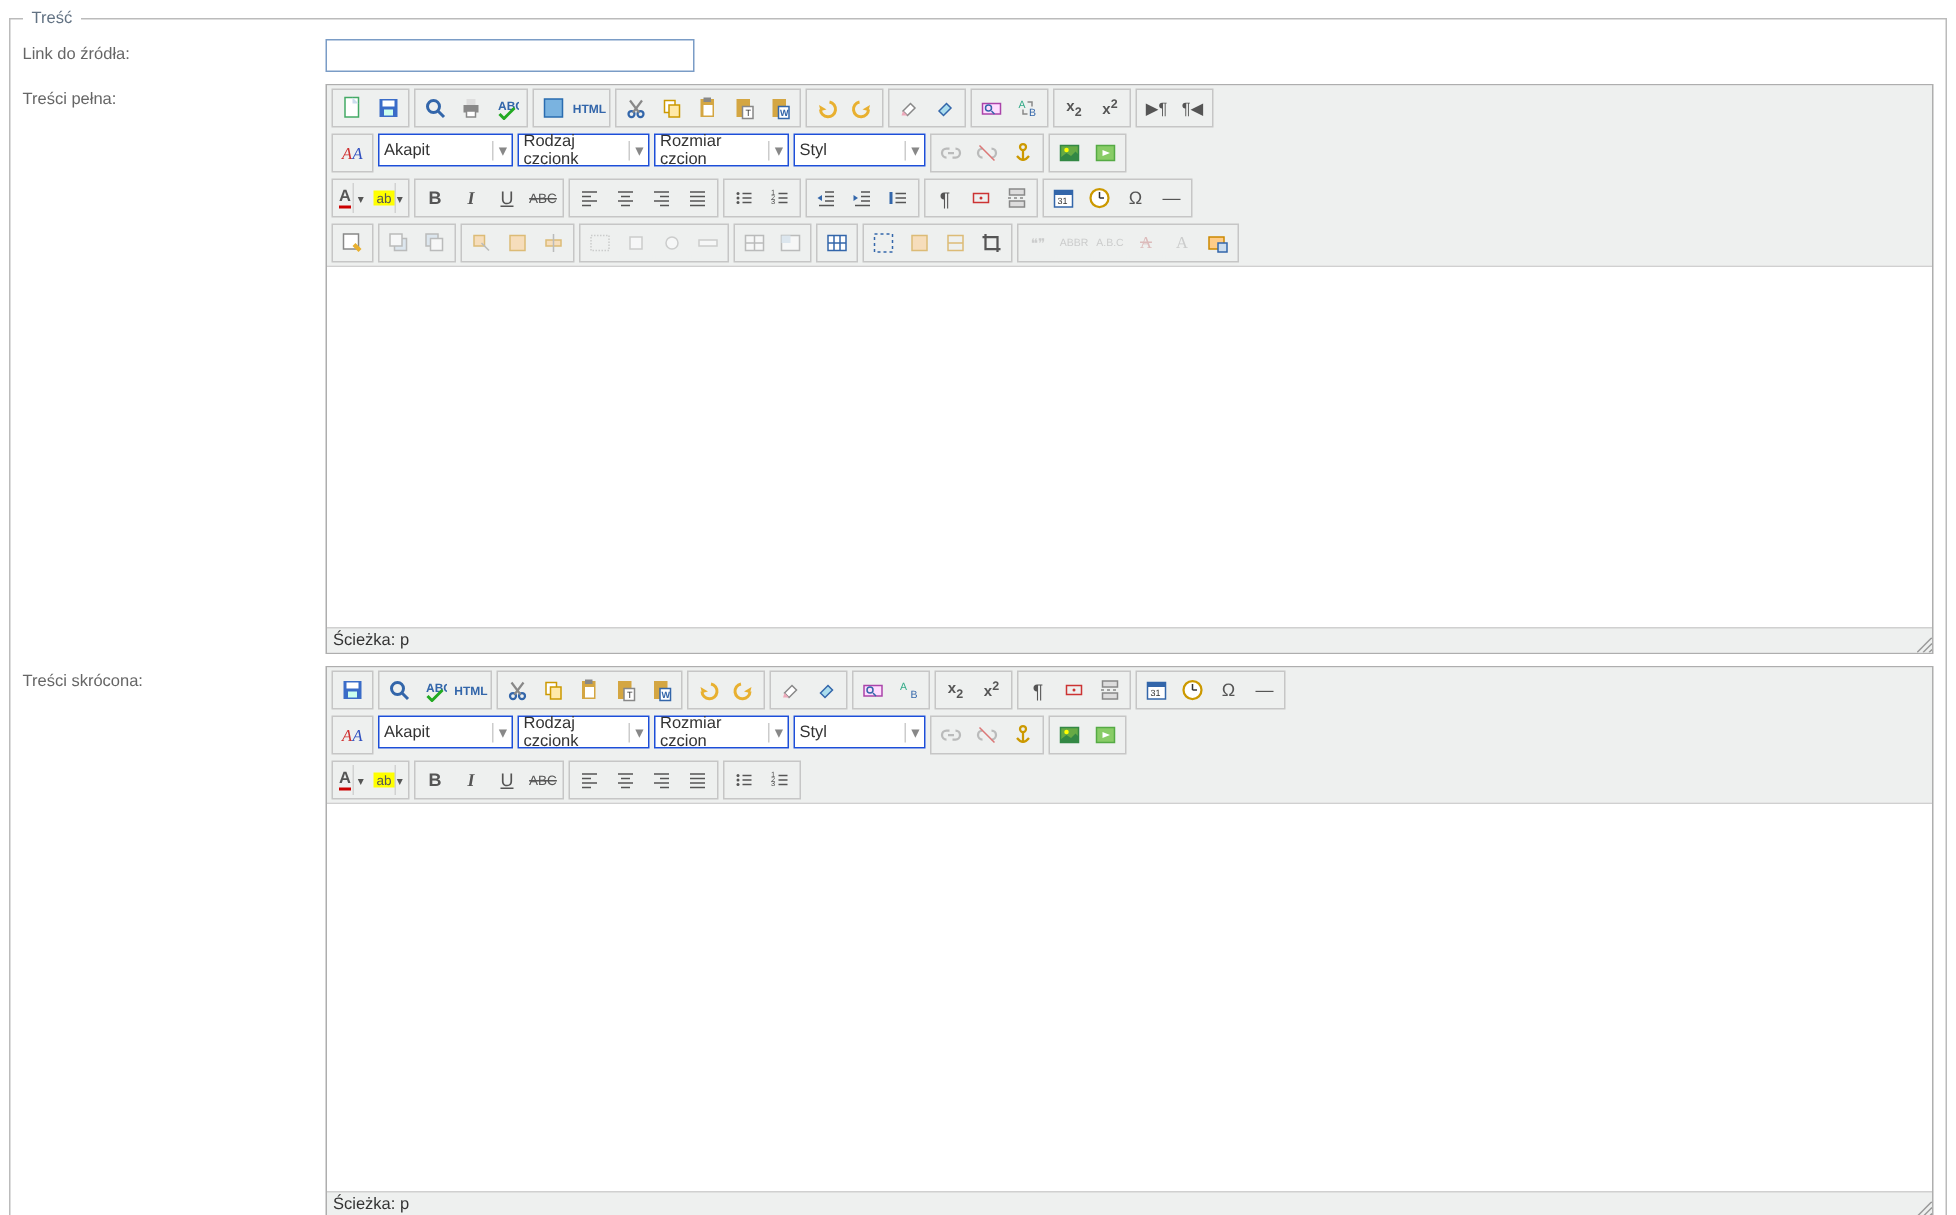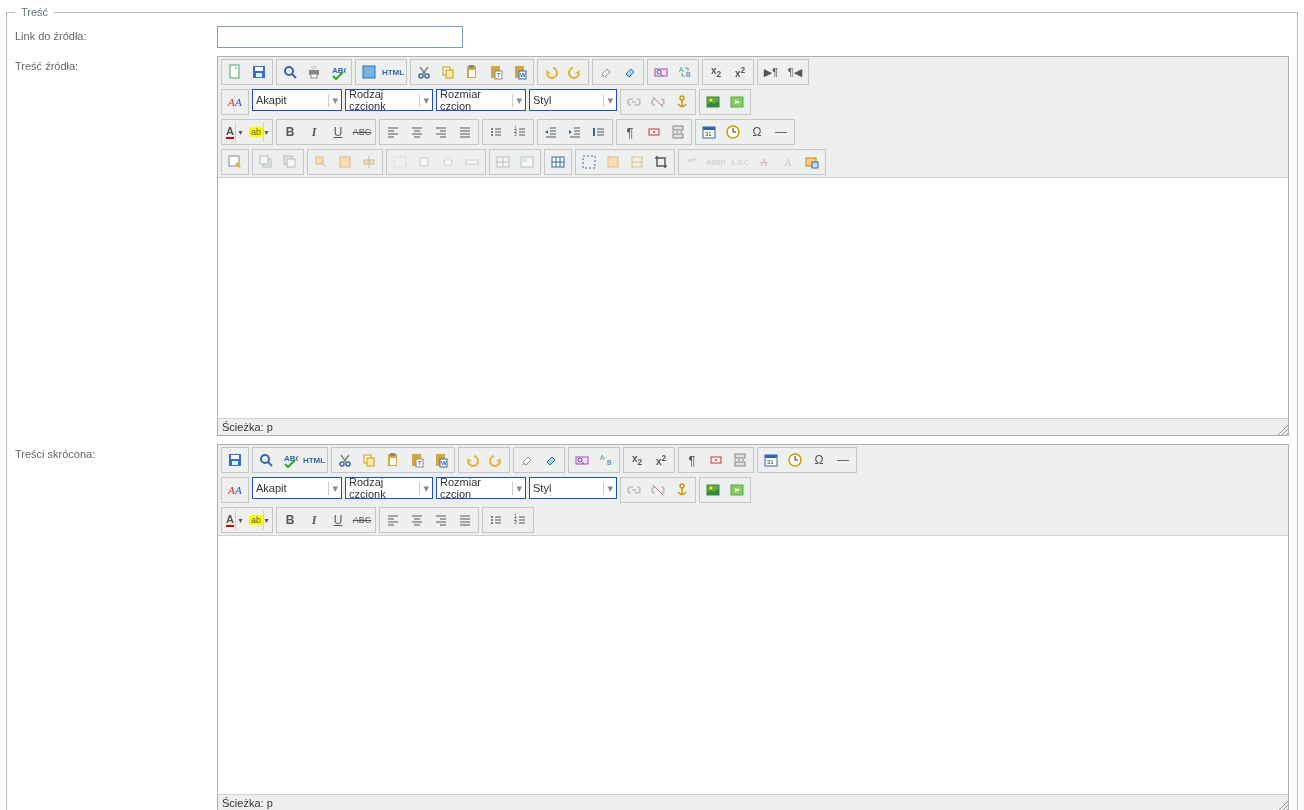--- a/index.html
+++ b/index.html
@@ -36,21 +36,21 @@
 <div class="wrap">
 <fieldset>
 <legend>Treść</legend>
 
 <div class="row">
  <div class="lbl">Link do źródła:</div>
  <input class="txtinput" value="" style="">
 </div>
 
 <div class="row">
- <div class="lbl">Treść źródła:</div>
+ <div class="lbl">Treści pełna:</div>
  <div class="editor">
   <div class="tb-rows">
 
    <div class="tb-row">
     <div class="grp">
      <div class="btn">
                   <svg viewBox="0 0 16 16">
                     <rect x="3" y="1" width="9" height="13" fill="#fff" stroke="#4a6"></rect>
                     <path d="M8 1 L12 5 L8 5 Z" fill="#cde"></path>
                   </svg>

